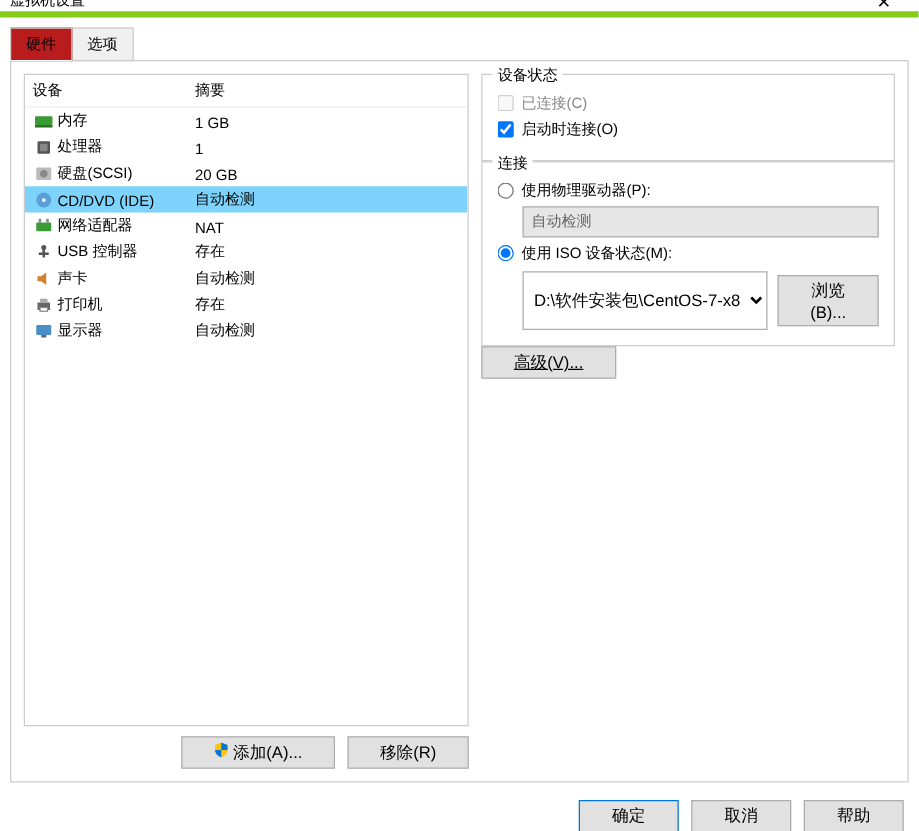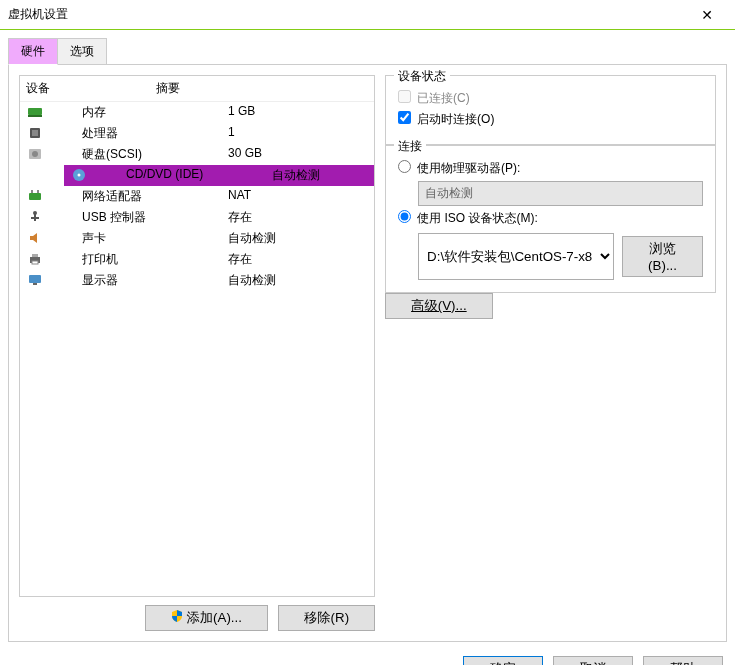--- a/index.html
+++ b/index.html
@@ -5,25 +5,25 @@
 * { box-sizing: border-box; margin: 0; padding: 0; }
 body {
   font-family: "Microsoft YaHei", "Segoe UI", Tahoma, sans-serif;
   font-size: 12px;
   background: #fff;
   width: 735px;
   height: 665px;
   overflow: hidden;
 }
 .titlebar {
-  height: 30px;
-  display: flex;
-  align-items: center;
+  height: 14px;
+  display: flex;
+  align-items: flex-end;
   padding: 0 8px;
-  border-bottom: 1px solid #84cc16;
+  border-bottom: 5px solid #84cc16;
 }
 .titlebar .title { flex: 1; }
 .titlebar .close {
   width: 40px;
   text-align: center;
   font-size: 14px;
   cursor: pointer;
 }
 .tabs {
   display: flex;
@@ -31,21 +31,21 @@
 }
 .tab {
   padding: 4px 12px;
   border: 1px solid #ccc;
   background: #f0f0f0;
   cursor: pointer;
   margin-right: -1px;
   position: relative;
 }
 .tab.active {
-  background: #f0abfc;
+  background: #b91c1c;
   border-bottom: 1px solid #fff;
   z-index: 2;
 }
 .tab-content {
   border: 1px solid #ccc;
   margin: -1px 8px 8px 8px;
   padding: 10px;
   height: 578px;
   display: flex;
   gap: 10px;
@@ -62,26 +62,25 @@
 }
 .hw-header {
   display: flex;
   padding: 4px 6px;
   border-bottom: 1px solid #eee;
   font-weight: normal;
 }
 .hw-header .col-dev { width: 130px; }
 .hw-row {
   display: flex;
-  align-items: flex-start;
+  align-items: flex-end;
   padding: 2px 6px;
   cursor: pointer;
-  gap: 36px;
-}
-.hw-row.selected { background: #a21caf; margin-left: 44px; }
+}
+.hw-row.selected { background: #7dd3fc; }
 .hw-row .icon {
   width: 18px;
   height: 16px;
   display: inline-flex;
   align-items: center;
   justify-content: center;
   margin-right: 2px;
 }
 .hw-row .dev { width: 110px; }
 .hw-btns {
@@ -111,21 +110,21 @@
 }
 .groupbox .legend {
   position: absolute;
   top: -8px;
   left: 8px;
   background: #fff;
   padding: 0 4px;
 }
 .checkbox-row, .radio-row {
   display: flex;
-  align-items: flex-start;
+  align-items: center;
   gap: 6px;
   margin: 4px 0;
 }
 .checkbox-row input, .radio-row input { cursor: pointer; }
 .checkbox-row.disabled { color: #888; }
 .combo {
   width: 100%;
   padding: 3px 6px;
   border: 1px solid #adadad;
   background: #e6e6e6;
@@ -205,21 +204,21 @@
             <span>1</span>
           </div>
           <div class="hw-row">
             <span class="icon">
               <svg width="16" height="16" viewBox="0 0 16 16">
                 <rect x="2" y="3" width="12" height="10" fill="#bbb" rx="1"></rect>
                 <circle cx="8" cy="8" r="3" fill="#888"></circle>
               </svg>
             </span>
             <span class="dev">硬盘(SCSI)</span>
-            <span>30 GB</span>
+            <span>20 GB</span>
           </div>
           <div class="hw-row selected">
             <span class="icon">
               <svg width="16" height="16" viewBox="0 0 16 16">
                 <circle cx="8" cy="8" r="6" fill="#5aa0d8"></circle>
                 <circle cx="8" cy="8" r="1.5" fill="#fff"></circle>
               </svg>
             </span>
             <span class="dev">CD/DVD (IDE)</span>
             <span>自动检测</span>

